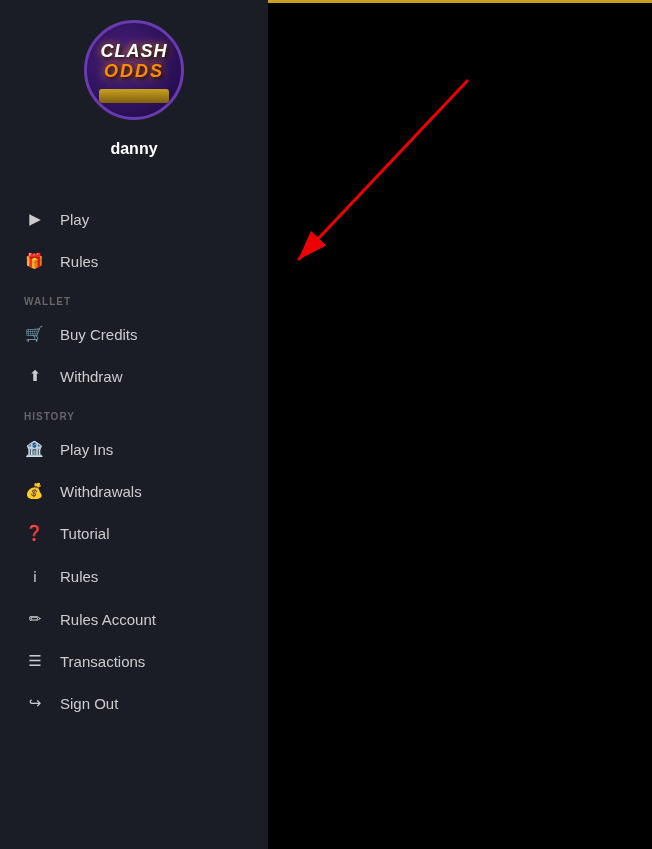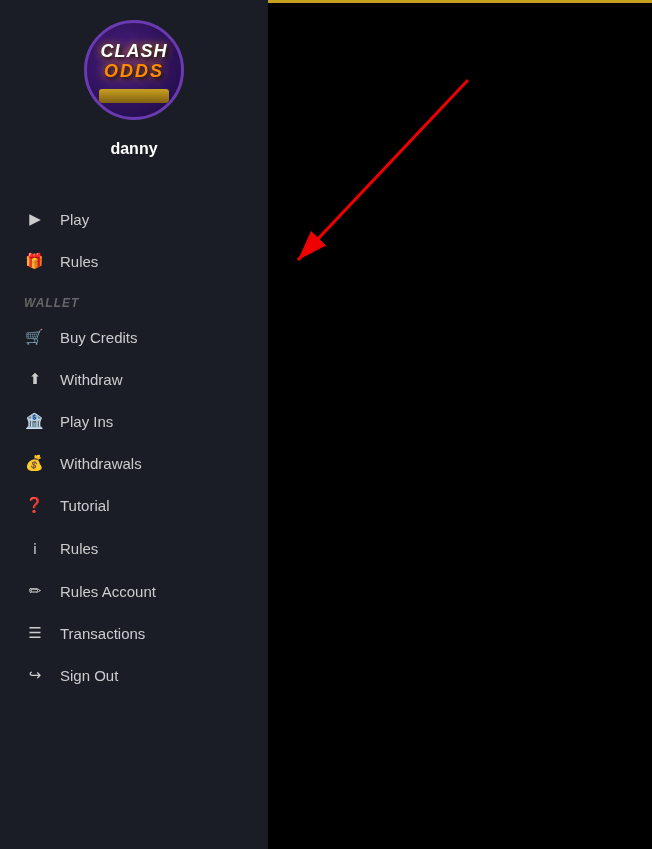--- a/index.html
+++ b/index.html
@@ -129,25 +129,24 @@
       margin-right: 14px;
       display: flex;
       align-items: center;
       justify-content: center;
       flex-shrink: 0;
     }
 
     .section-label {
       padding: 14px 24px 6px;
       color: #666;
-      font-size: 12px;
+      font-size: 10px;
       font-weight: 600;
       letter-spacing: 1px;
       text-transform: uppercase;
-      font-style: italic;
     }
 
     
     .main-content {
       flex: 1;
       background: #000;
       position: relative;
     }
 
     .top-gold-line {
@@ -196,20 +195,21 @@
   <div class="nav-item">
     <span class="nav-icon">🛒</span>
     <span>Buy Credits</span>
   </div>
 
   <div class="nav-item">
     <span class="nav-icon">⬆</span>
     <span>Withdraw</span>
   </div>
 
+  <div class="section-label">HISTORY</div>
 
   <div class="nav-item">
     <span class="nav-icon">🏦</span>
     <span>Play Ins</span>
   </div>
 
   <div class="nav-item">
     <span class="nav-icon">💰</span>
     <span>Withdrawals</span>
   </div>

